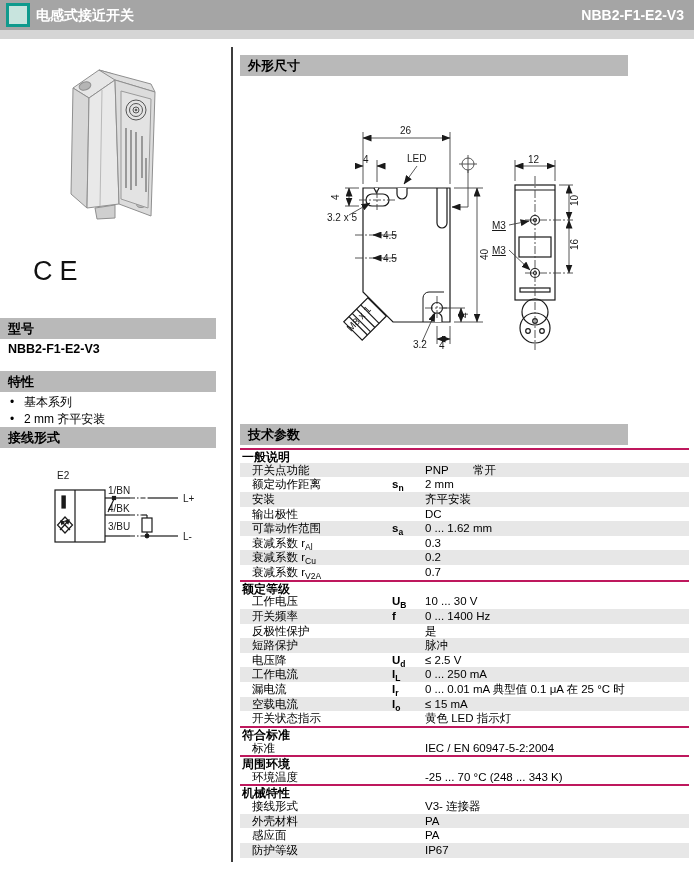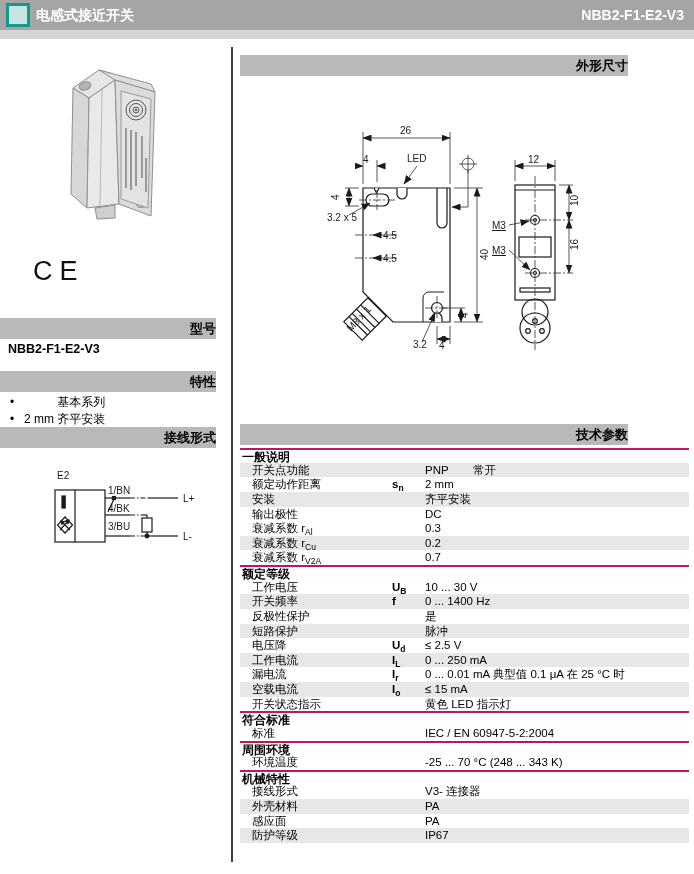--- a/index.html
+++ b/index.html
@@ -1,17 +1,17 @@
 <!DOCTYPE html>
 <html><head>
 <meta charset="utf-8">
 <style>
   html,body{margin:0;padding:0;background:#fff;}
   .page{position:relative;width:694px;height:874px;background:#fff;overflow:hidden;
-        font-family:"Liberation Sans","DejaVu Sans",sans-serif;color:#000;text-align:right;}
+        font-family:"Liberation Sans","DejaVu Sans",sans-serif;color:#000;}
   
   .topbar{position:absolute;left:0;top:0;width:694px;height:30px;background:#a5a5a5;}
   .topbar .brandicon{position:absolute;left:6px;top:3px;width:18px;height:18px;
         background:#c8e4de;border:3px solid #0f9a8d;}
   .topbar .ttl{position:absolute;left:36px;top:0;line-height:30px;font-weight:bold;
         font-size:14px;color:#fff;}
   .topbar .mdl{position:absolute;right:10px;top:0;line-height:30px;font-weight:bold;
         font-size:14px;color:#fff;}
   .topstrip{position:absolute;left:0;top:30px;width:694px;height:9px;background:#d5d5d5;}
   .coldivider{position:absolute;left:231px;top:47px;width:2px;height:815px;background:#3c3c3c;}
@@ -294,20 +294,25 @@
         <span class="c-val">2 mm</span>
       </div>
       <div class="srow shade">
         <span class="c-label">安装</span>
         <span class="c-val">齐平安装</span>
       </div>
       <div class="srow">
         <span class="c-label">输出极性</span>
         <span class="c-val">DC</span>
       </div>
+      <div class="srow shade">
+        <span class="c-label">可靠动作范围</span>
+        <span class="c-sym">s<sub>a</sub></span>
+        <span class="c-val">0 ... 1.62 mm</span>
+      </div>
       <div class="srow">
         <span class="c-label">衰减系数 r<sub>Al</sub></span>
         <span class="c-val">0.3</span>
       </div>
       <div class="srow shade">
         <span class="c-label">衰减系数 r<sub>Cu</sub></span>
         <span class="c-val">0.2</span>
       </div>
       <div class="srow">
         <span class="c-label">衰减系数 r<sub>V2A</sub></span>

